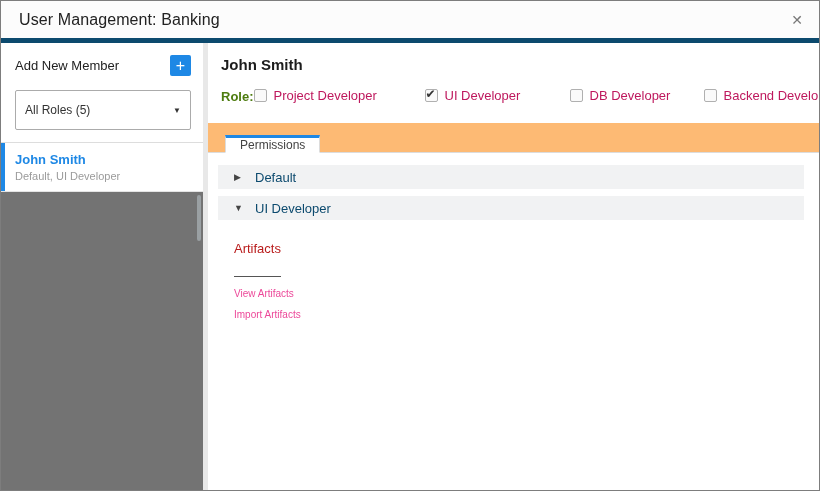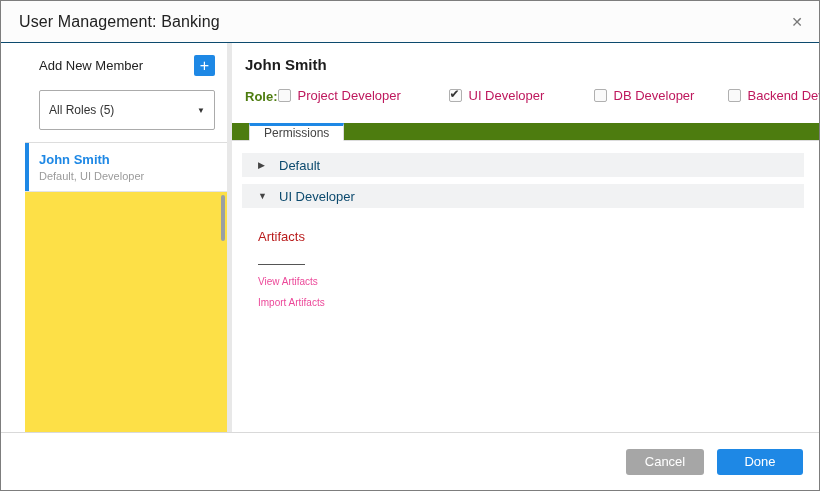--- a/index.html
+++ b/index.html
@@ -13,38 +13,37 @@
   .dialog {
     width: 820px; height: 491px;
     background: #ffffff;
     border: 1px solid #7d7d7d;
     display: flex; flex-direction: column;
   }
   
   .titlebar {
     height: 42px; flex: 0 0 42px;
     background: #fcfcfc;
-    border-bottom: 1px solid #0c4a6e;
+    border-bottom: 5px solid #0c4a6e;
     display: flex; align-items: center;
     padding: 0 16px 0 18px;
   }
   .titlebar .title {
     font-size: 16px; color: #222; letter-spacing: 0.1px;
   }
   .titlebar .close {
     margin-left: auto; font-size: 14px; color: #787878; cursor: pointer;
     line-height: 1;
   }
   
   .body { flex: 1 1 auto; display: flex; min-height: 0; }
   .sidebar {
     width: 202px; flex: 0 0 202px;
-    background: #fde047;
+    background: #737373;
     position: relative;
-    margin-left: 24px;
   }
   .sidebar-top {
     background: #ffffff;
     padding: 9px 12px 12px 14px;
     border-bottom: 1px solid #dddddd;
   }
   .add-row { display: flex; align-items: center; height: 26px; }
   .add-row .add-label { font-size: 13px; color: #222; }
   .add-btn {
     margin-left: auto;
@@ -112,24 +111,24 @@
   }
   .cb-box.checked::after {
     content: "\2714";
     position: absolute; left: 0px; top: -3px;
     font-size: 12px; color: #333;
   }
   .cb-item .cb-label { font-size: 13px; color: #be185d; margin-left: 7px; white-space: nowrap; }
   
   .tabbar {
     margin-top: 19px;
-    height: 18px;
-    background: #4d7c0f;
+    height: 30px;
+    background: #fdba74;
     border-bottom: 1px solid #dcdcdc;
-    display: flex; align-items: flex-start;
+    display: flex; align-items: flex-end;
     padding-left: 17px;
   }
   .tab {
     background: #ffffff;
     border-left: 1px solid #dcdcdc; border-right: 1px solid #dcdcdc;
     border-top: 3px solid #1e88e5;
     padding: 0 14px;
     display: flex; align-items: center;
     font-size: 12px; color: #444;
     cursor: pointer;
@@ -250,18 +249,14 @@
       </div>
 
       <div class="perm-content">
         <span class="perm-title">Artifacts</span>
         <div class="perm-item">View Artifacts</div>
         <div class="perm-item">Import Artifacts</div>
       </div>
     </div>
   </div>
 
-  <div class="footer">
-    <button class="btn cancel">Cancel</button>
-    <button class="btn done">Done</button>
-  </div>
 
 </div>
 
 </body></html>

